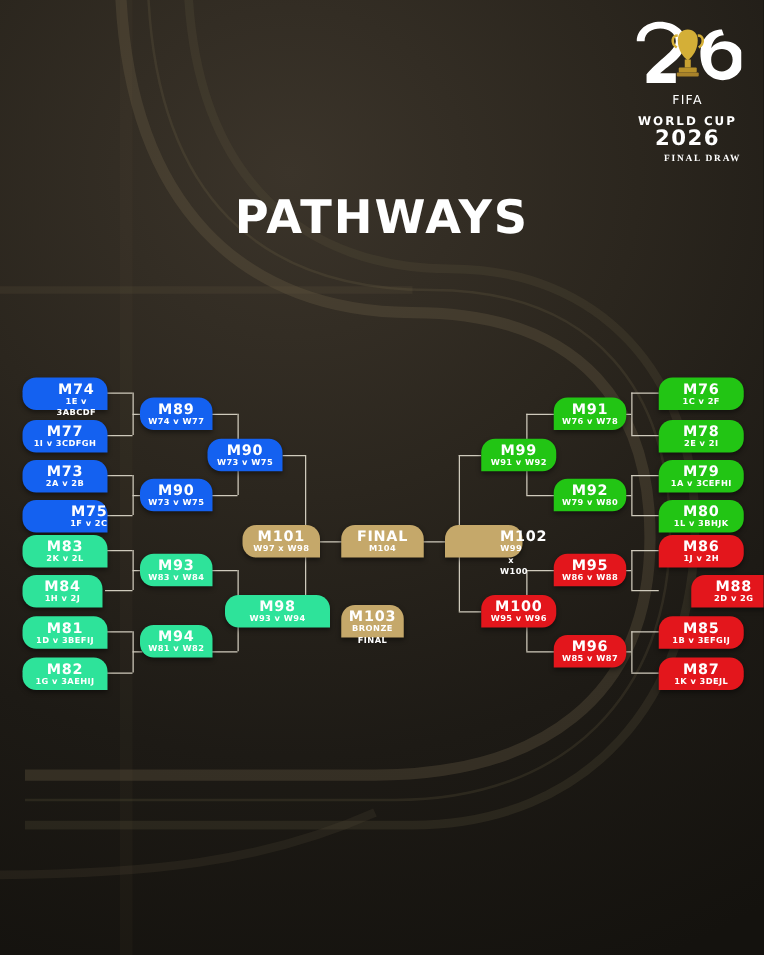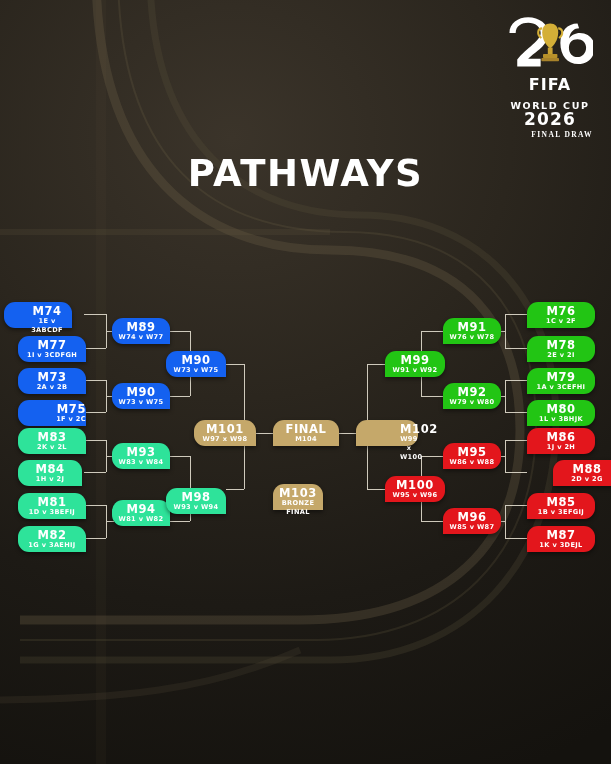--- a/index.html
+++ b/index.html
@@ -47,22 +47,22 @@
     width: 86px;
     text-align: center;
     color: #ffffff;
   }
   .logo-mark {
     position: relative;
     width: 86px;
     height: 62px;
   }
   .logo-fifa {
-    font-size: 16px;
-    font-weight: bold;
+    font-size: 10px;
+    font-weight: normal;
     letter-spacing: 1px;
     margin-top: -3px;
     font-family: "DejaVu Sans", sans-serif;
   }
   .logo-wc {
     font-size: 9.5px;
     font-weight: bold;
     letter-spacing: 1.6px;
     margin-top: 6px;
     font-family: "DejaVu Sans", sans-serif;
@@ -252,21 +252,21 @@
   <div class="line h" style="left:421px; top:521px; width:24px;"></div>
   <div class="line v" style="left:421px; top:456px; height:65px;"></div>
   <div class="line h" style="left:415px; top:489px; width:6px;"></div>
 
   <div class="line h" style="left:367px; top:489px; width:18px;"></div>
   <div class="line v" style="left:367px; top:433px; height:56px;"></div>
 
   <div class="line h" style="left:255px; top:433px; width:20px;"></div>
   <div class="line h" style="left:338px; top:433px; width:20px;"></div>
 
-  <div class="node c-blue sh-left" style="left:4px; top:302px; width:68px; height:26px;padding-left:18px;">
+  <div class="node c-blue sh-left" style="left:18px; top:302px; width:68px; height:26px;padding-left:18px;">
     <div class="code">M74</div>
     <div class="teams">1E v 3ABCDF</div>
   </div>
   <div class="node c-blue sh-left" style="left:18px; top:336px; width:68px; height:26px;">
     <div class="code">M77</div>
     <div class="teams">1I v 3CDFGH</div>
   </div>
   <div class="node c-blue sh-left" style="left:18px; top:368px; width:68px; height:26px;">
     <div class="code">M73</div>
     <div class="teams">2A v 2B</div>
@@ -309,21 +309,21 @@
 
   <div class="node c-green sh-left" style="left:112px; top:443px; width:58px; height:26px;">
     <div class="code">M93</div>
     <div class="teams">W83 v W84</div>
   </div>
   <div class="node c-green sh-left" style="left:112px; top:500px; width:58px; height:26px;">
     <div class="code">M94</div>
     <div class="teams">W81 v W82</div>
   </div>
 
-  <div class="node c-green sh-left" style="left:166px; top:476px; width:60px; height:26px;margin-top:12px;">
+  <div class="node c-green sh-left" style="left:180px; top:476px; width:84px; height:26px;">
     <div class="code">M98</div>
     <div class="teams">W93 v W94</div>
   </div>
 
   <div class="node c-green-d sh-right" style="left:527px; top:302px; width:68px; height:26px;">
     <div class="code">M76</div>
     <div class="teams">1C v 2F</div>
   </div>
   <div class="node c-green-d sh-right" style="left:527px; top:336px; width:68px; height:26px;">
     <div class="code">M78</div>

